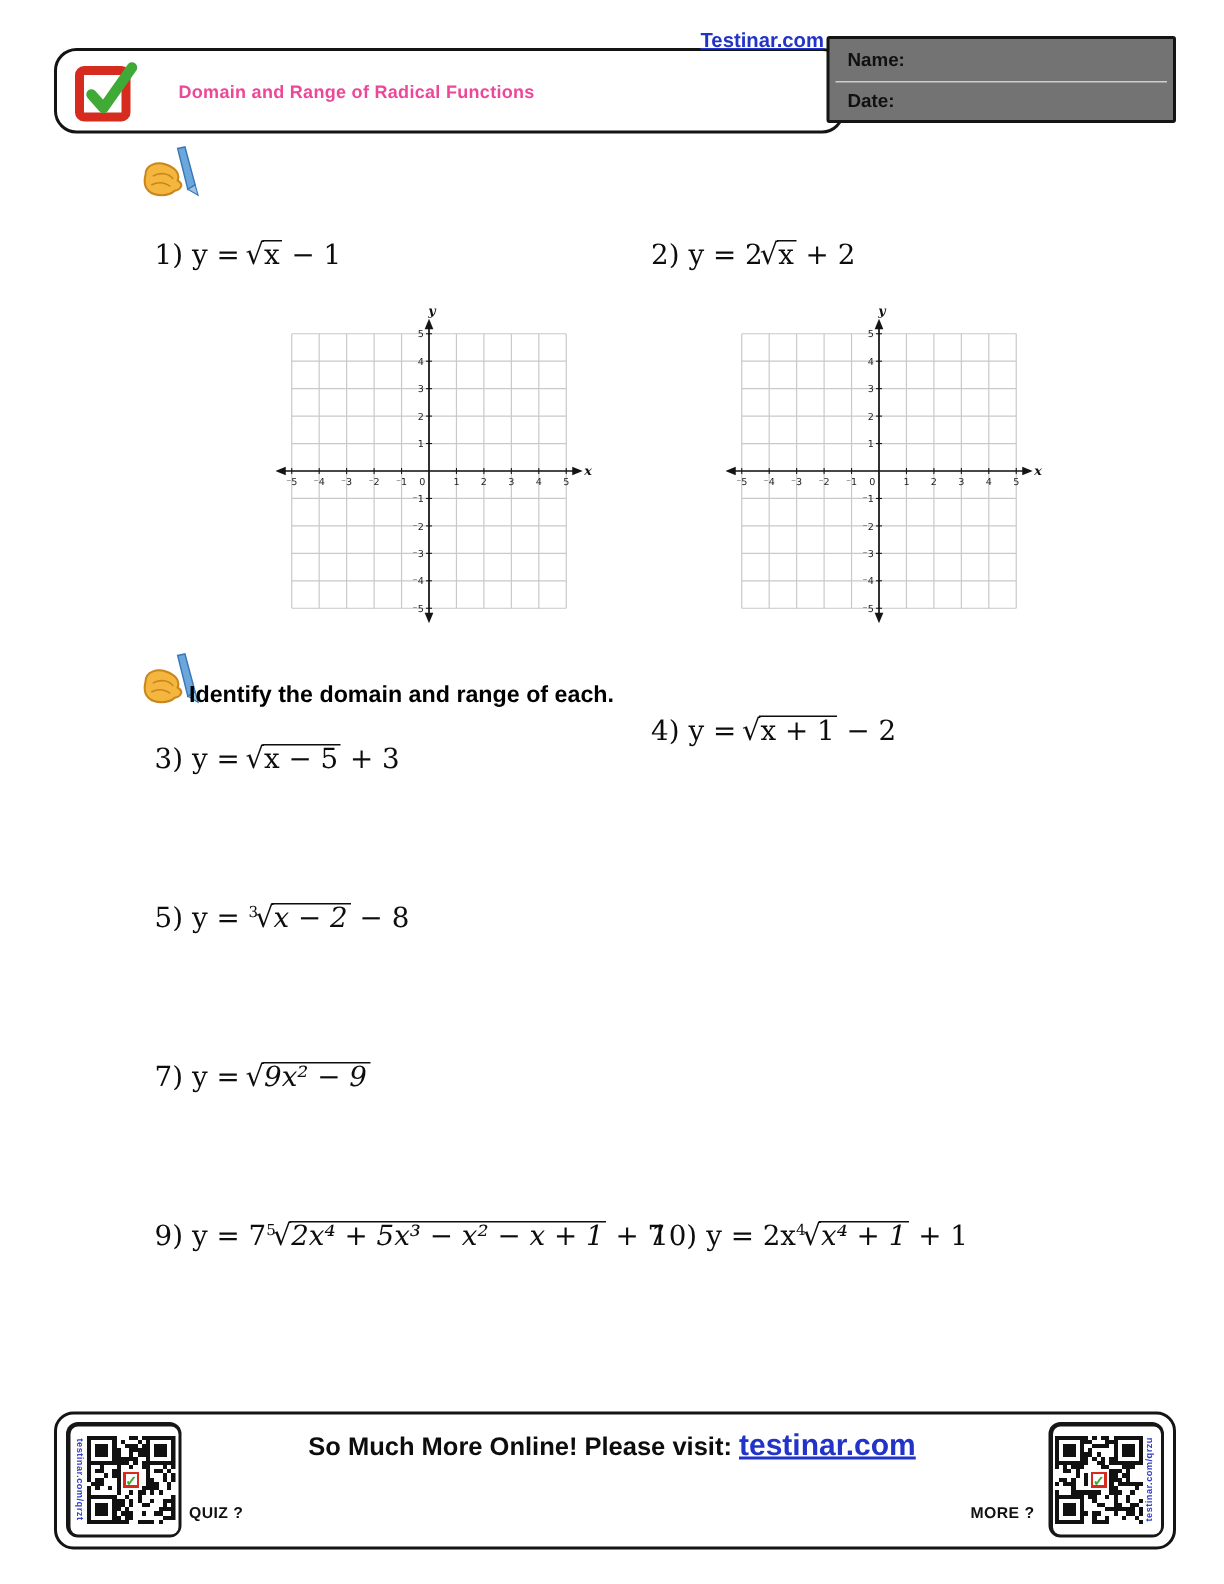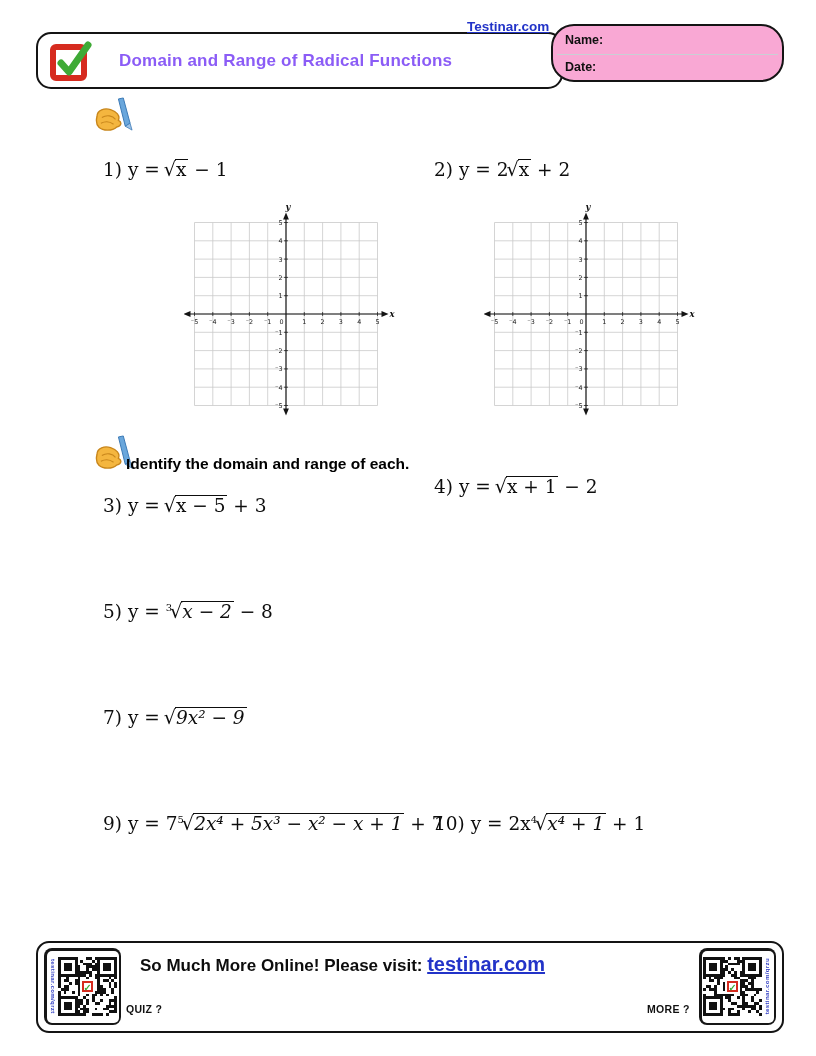--- a/index.html
+++ b/index.html
@@ -15,26 +15,26 @@
     font-size:13.5px; font-weight:bold; color:#2233c8;
     text-decoration:underline; cursor:pointer;
   }
   .header-bar {
     position:absolute; left:36px; top:32px; width:527px; height:57px;
     border:2.6px solid #141414; border-radius:15px; background:#fff;
     display:flex; align-items:center; padding-left:11px; z-index:1;
   }
   .header-logo { width:45px; height:45px; flex:0 0 auto; }
   .header-title {
-    margin-left:25px; font-size:17px; font-weight:bold; color:#8b5cf6;
+    margin-left:25px; font-size:12px; font-weight:bold; color:#ec4899;
     letter-spacing:.2px;
   }
   .namedate-box {
     position:absolute; left:551px; top:24px; width:233px; height:58px;
-    border:2.6px solid #141414; border-radius:23px; background:#f9a8d4; z-index:3;
+    border:2.6px solid #141414; border-radius:2px; background:#737373; z-index:3;
   }
   .namedate-box .nd-label { position:absolute; left:12px; font-size:12.5px; font-weight:bold; color:#111; }
   .nd-name { top:7px; }
   .nd-date { top:34px; }
   .nd-divider { position:absolute; left:4px; right:4px; top:28px; height:1px; background:#c9cfd4; }
 
   
   .section-icon { position:absolute; width:41px; height:37px; }
   .section-heading { position:absolute; font-size:15.5px; font-weight:bold; color:#000; }
 
@@ -55,21 +55,21 @@
 
   
   .grid-svg { position:absolute; width:212px; height:216px; }
 
   
   .footer-box {
     position:absolute; left:36px; top:941px; width:748px; height:92px;
     border:2.6px solid #141414; border-radius:13px; background:#fff;
   }
   .footer-msg {
-    position:absolute; left:140px; top:953px; width:536px; text-align:left;
+    position:absolute; left:140px; top:953px; width:536px; text-align:center;
     font-size:17px; font-weight:bold; color:#0d0d0d; z-index:2;
   }
   .footer-link { font-size:20px; font-weight:bold; color:#2233c8; text-decoration:underline; cursor:pointer; }
   .corner-label { position:absolute; font-size:10.5px; font-weight:bold; color:#111; letter-spacing:.3px; }
   .quiz-label { left:126px; top:1003px; }
   .more-label { left:647px; top:1003px; }
   .qr-block {
     position:absolute; width:77px; height:77px; background:#161616;
     border-radius:8px; padding:2.5px; z-index:2;
   }

